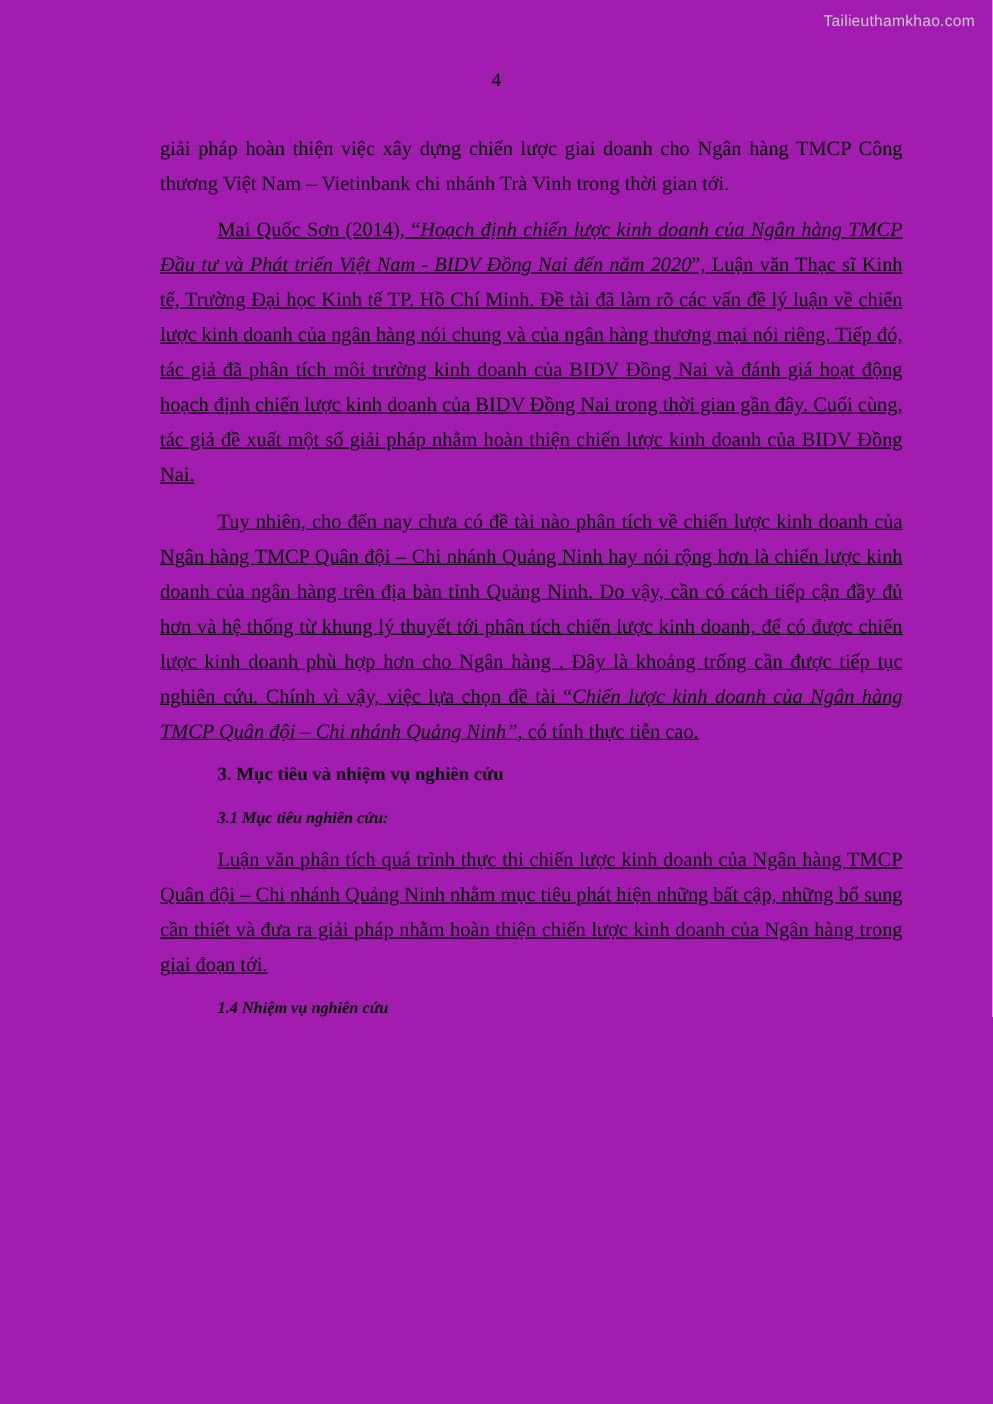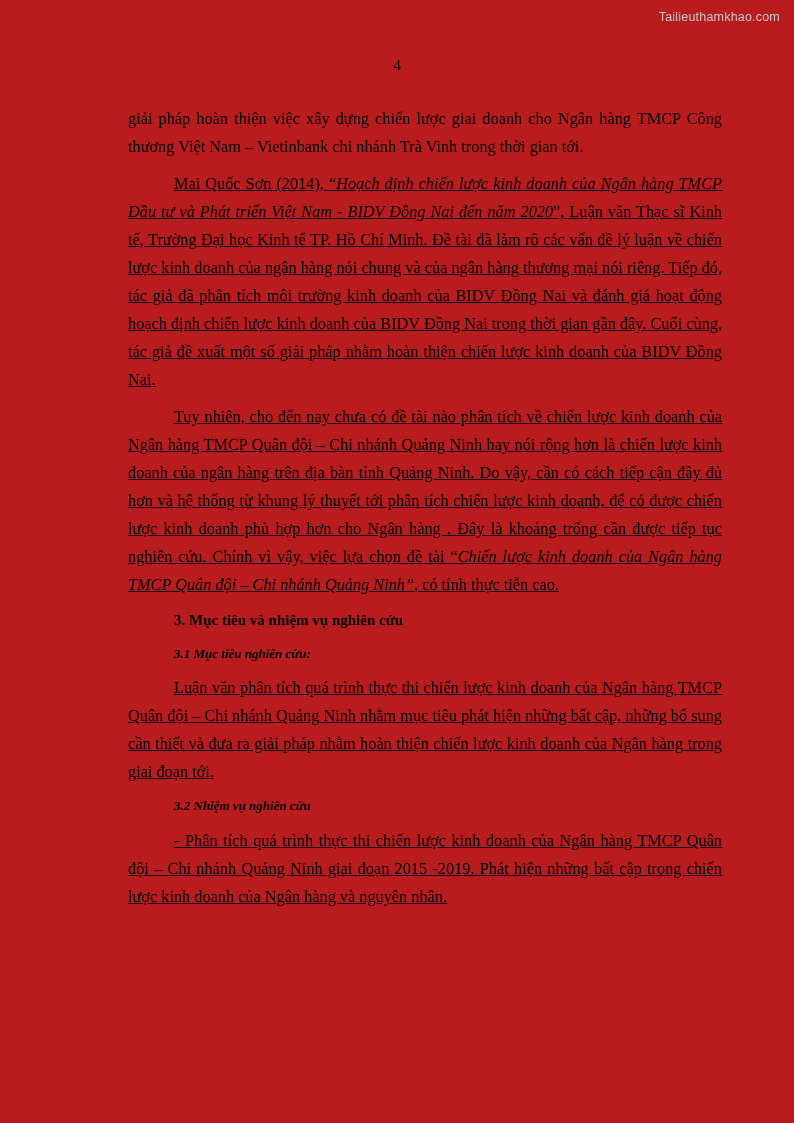--- a/index.html
+++ b/index.html
@@ -5,21 +5,21 @@
   html, body {
     margin: 0;
     padding: 0;
     background: #ffffff;
   }
   .page {
     position: relative;
     width: 794px;
     height: 1123px;
     margin: 0 auto;
-    background: #b91c1c;
+    background: #a21caf;
     overflow: hidden;
     font-family: "Liberation Serif", "DejaVu Serif", serif;
     color: #000000;
   }
   .watermark {
     position: absolute;
     top: 10px;
     right: 14px;
     font-family: "Liberation Sans", sans-serif;
     font-size: 12.5px;
@@ -102,20 +102,19 @@
     <div class="gap"></div>
 
     <p class="subheading block">3.1 Mục tiêu nghiên cứu:</p>
 
     <div class="gap"></div>
 
     <p class="indent block">Luận văn phân tích quá trình thực thi chiến lược kinh doanh của Ngân hàng TMCP Quân đội – Chi nhánh Quảng Ninh nhằm mục tiêu phát hiện những bất cập, những bổ sung cần thiết và đưa ra giải pháp nhằm hoàn thiện chiến lược kinh doanh của Ngân hàng trong giai đoạn tới.</p>
 
     <div class="gap"></div>
 
-    <p class="subheading block">3.2 Nhiệm vụ nghiên cứu</p>
+    <p class="subheading block">1.4 Nhiệm vụ nghiên cứu</p>
 
     <div class="gap"></div>
 
-    <p class="indent block">- Phân tích quá trình thực thi chiến lược kinh doanh của Ngân hàng TMCP Quân đội – Chi nhánh Quảng Ninh giai đoạn 2015 -2019. Phát hiện những bất cập trong chiến lược kinh doanh của Ngân hàng và nguyên nhân.</p>
 
   </div>
 </div>
 
 </body></html>

